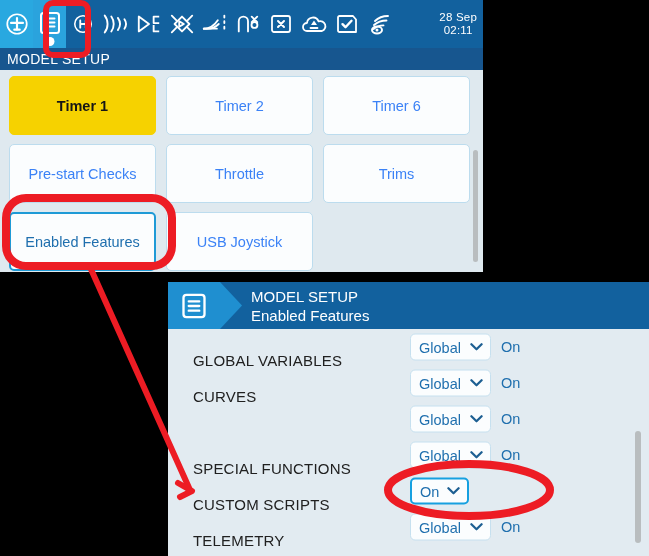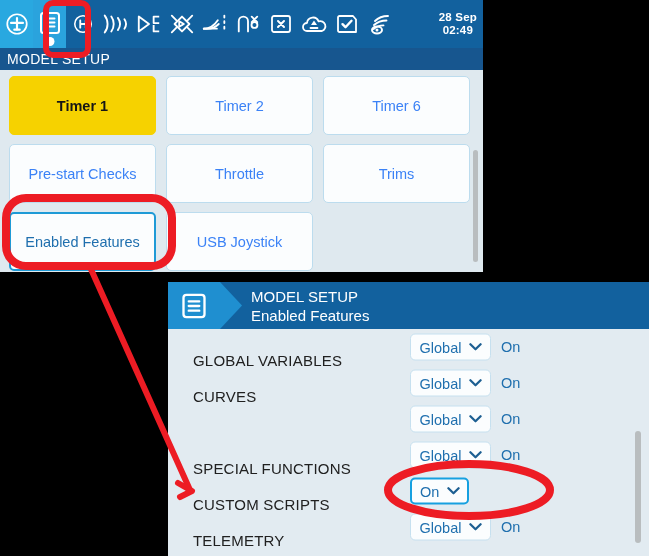--- a/index.html
+++ b/index.html
@@ -25,21 +25,21 @@
   #icon-slot-model{
     background:#2aa3dd;width:33px;height:48px;position:relative;
   }
   #icon-slot-model .dot{
     position:absolute;left:50%;bottom:2px;transform:translateX(-50%);
     width:9px;height:9px;border-radius:50%;background:#ffffff;
   }
   #icon-slot-plane{background:#29a8e0;}
   #clock{
     margin-left:auto;margin-right:6px;color:#ffffff;font-size:11.5px;
-    line-height:13px;text-align:center;letter-spacing:.2px;font-weight:bold;
+    line-height:13px;text-align:center;letter-spacing:.2px;
   }
   #setup-bar{
     position:absolute;left:0;top:48px;width:483px;height:22px;
     background:#17568f;color:#ffffff;font-size:14px;
     display:flex;align-items:center;padding-left:7px;box-sizing:border-box;
     letter-spacing:.3px;
   }
   #grid{
     position:absolute;left:0;top:70px;width:483px;height:202px;
     padding:6px 8px 0 9px;box-sizing:border-box;border-radius:28px;
@@ -85,21 +85,21 @@
   .row{
     height:36px;display:flex;align-items:center;position:relative;
   }
   .row-label{
     position:absolute;left:25px;color:#202020;font-size:15px;letter-spacing:.2px;margin-top:26px;
   }
   .combo{
     position:absolute;left:242px;top:50%;transform:translateY(-50%);
     height:27px;min-width:81px;box-sizing:border-box;
     border:1.4px solid #c6e0ef;border-radius:5px;background:#fbfdfe;
-    display:flex;align-items:center;justify-content:center;
+    display:flex;align-items:center;justify-content:space-between;
     padding:0 7px 0 8px;color:#1f6fae;font-size:14.5px;
   }
   .combo.active{border:2px solid #16a0e0;min-width:59px;}
   .combo .chev{margin-left:8px;display:flex;align-items:center;}
   .row-state{
     position:absolute;left:333px;color:#1f6fae;font-size:14.5px;
   }
   #panel-scroll-track{
     position:absolute;right:8px;top:149px;width:6px;height:112px;
     background:#b9bdbf;border-radius:3px;
@@ -204,21 +204,21 @@
         <path d="M8 9c5-5 10-5 13-5"></path>
         <path d="M7 13c4.5-4 9-4.5 12.5-4.5"></path>
         <path d="M6.5 17c3.5-3 7-3.6 10-3.6"></path>
         <ellipse cx="10" cy="18" rx="5" ry="3.4" stroke-width="2"></ellipse>
         <circle cx="10" cy="18" r="1.5" fill="#fff" stroke="none"></circle>
       </svg>
     </div>
 
     <div id="clock">
       <div>28 Sep</div>
-      <div>02:49</div>
+      <div>02:11</div>
     </div>
   </div>
 
   <div id="setup-bar">MODEL SETUP</div>
 
   <div id="grid">
     <div class="grid-row">
       <div class="tile selected">Timer 1</div>
       <div class="tile">Timer 2</div>
       <div class="tile">Timer 6</div>

